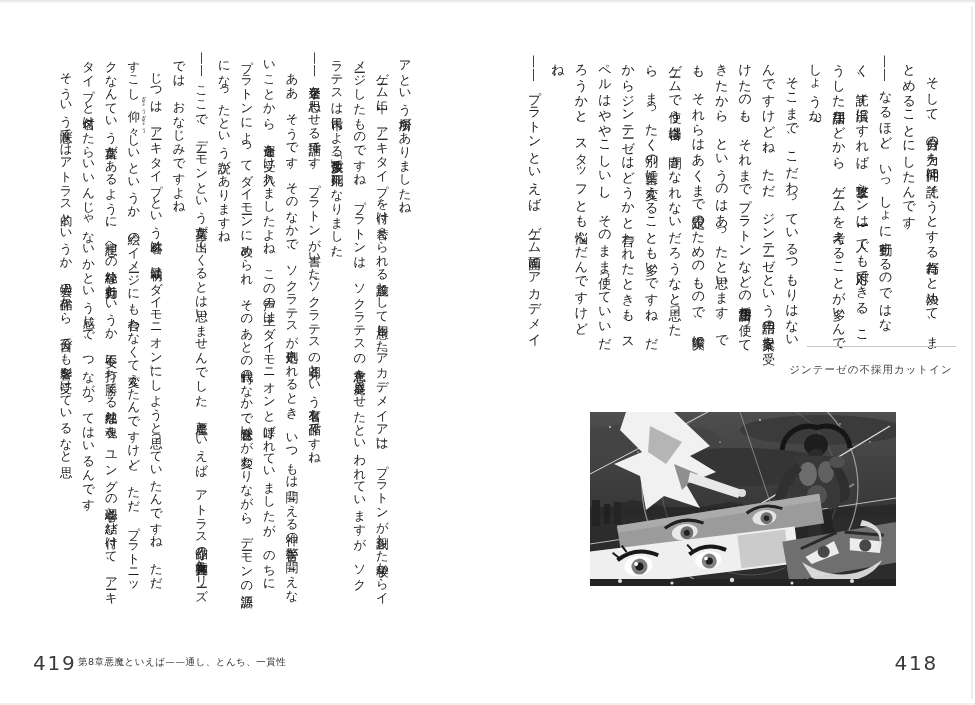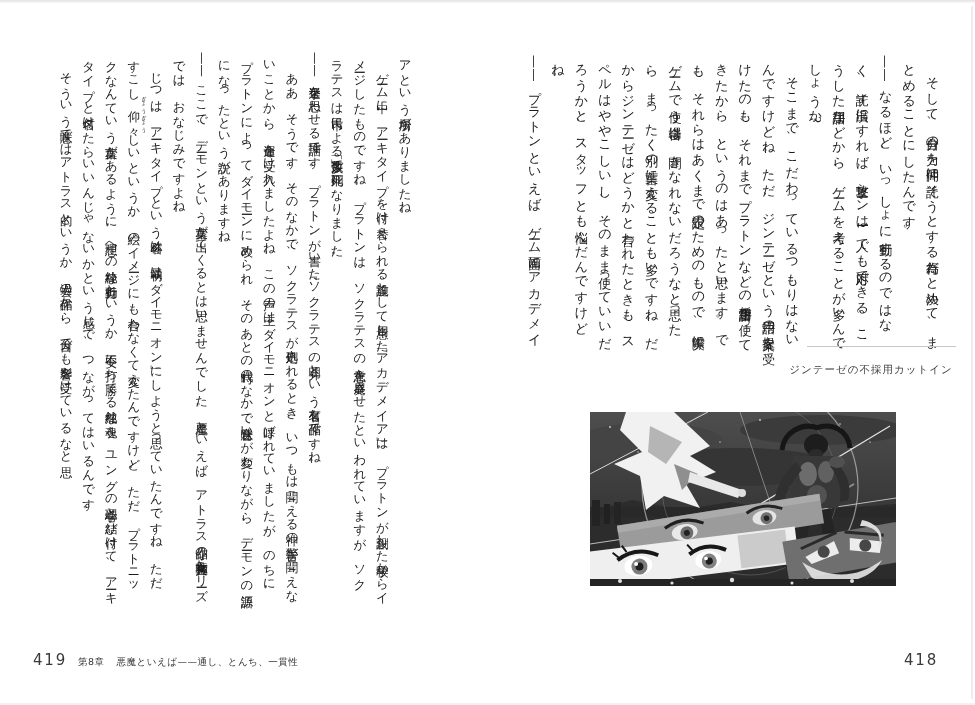--- a/index.html
+++ b/index.html
@@ -29,27 +29,27 @@
   .vtext p.indent{text-indent:1em;}
   ruby rt{font-size:5.5px;letter-spacing:0;color:#1c1c1c;}
 
   #figure-rule{position:absolute;top:346px;right:19px;width:149px;height:1px;background:#c6c6c6;}
   #figure-caption{position:absolute;top:363px;right:21px;width:166px;text-align:center;
     font-family:"DejaVu Sans","Liberation Sans",sans-serif;
     font-size:10.5px;letter-spacing:1px;color:#3c3c3c;}
   #figure-image{position:absolute;top:412px;left:102px;width:306px;height:174px;display:block;}
 
   .folio{position:absolute;font-family:"DejaVu Sans","Liberation Sans",sans-serif;
-    font-size:15px;letter-spacing:1.8px;color:#3a3a3a;}
+    font-size:20px;letter-spacing:1.8px;color:#3a3a3a;}
   #left-folio{left:33px;top:651px;}
   #right-folio{right:37px;top:651px;}
   #running-head{position:absolute;left:78px;top:656px;
     font-family:"DejaVu Sans","Liberation Sans",sans-serif;
     font-size:9.5px;letter-spacing:0.5px;color:#333333;white-space:nowrap;}
-  #running-head .chapter{margin-right:12px;}
+  #running-head .chapter{margin-right:0;}
 </style>
 </head>
 <body>
 
 <div class="scan-edge-top"></div>
 <div class="scan-edge-right"></div>
 <div class="scan-edge-bottom"></div>
 
 <div class="page" id="right-page">
   <div class="vtext" id="right-text">

